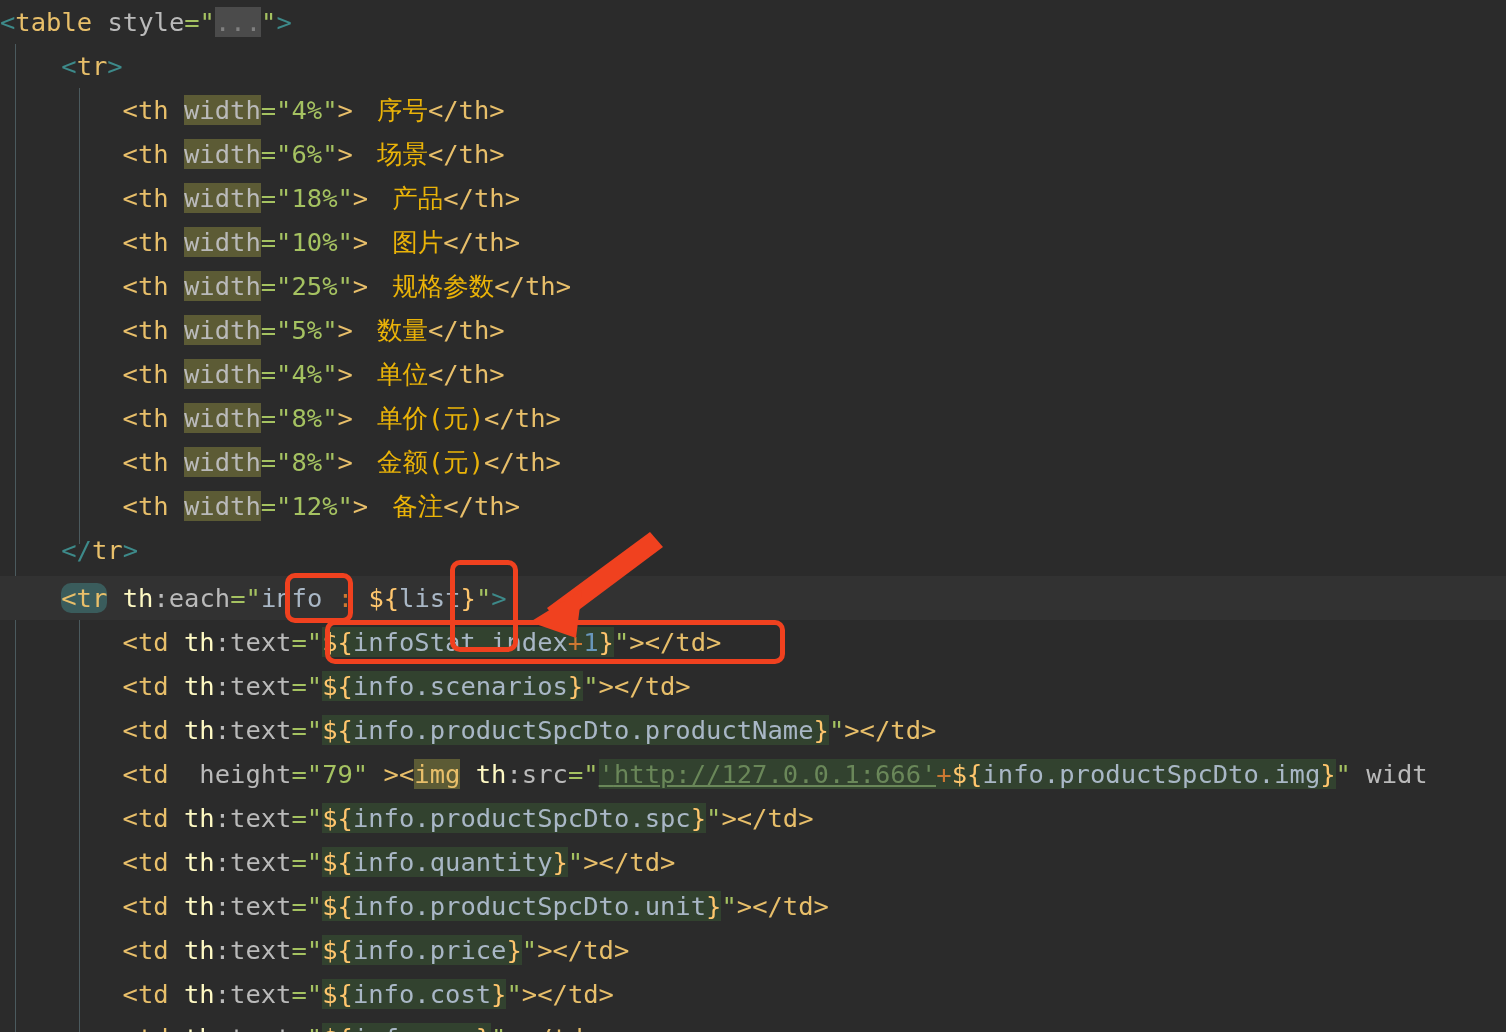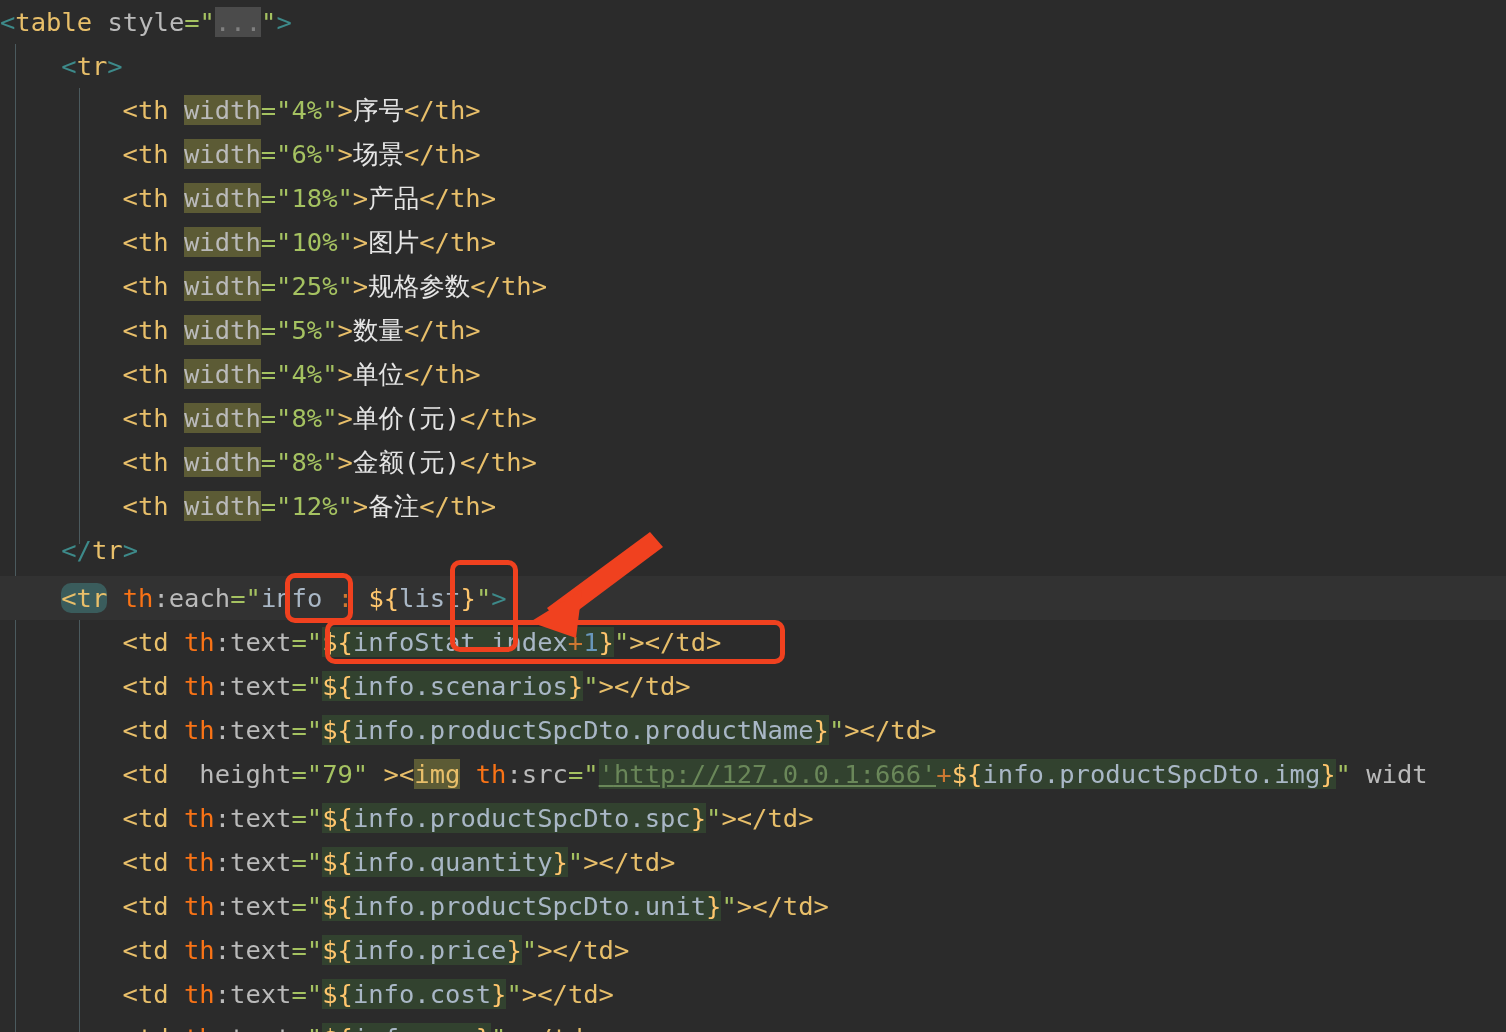--- a/index.html
+++ b/index.html
@@ -26,25 +26,25 @@
 
   .code-line{position:absolute;left:0;width:1506px;height:44px;}
   .txt{position:absolute;left:0;top:0;height:44px;line-height:44px;padding-left:0;}
 
   
   .punct   {color:#A9B7C6;}
   .tag     {color:#E8BF6A;}        
   .tagname {color:#E8BF6A;}
   .brk     {color:#3D8A8A;}        
   .attr    {color:#BABABA;}        
-  .attrns  {color:#f97316;}        
+  .attrns  {color:#fef9c3;}        
   .attrlocal{color:#BABABA;}
   .eq      {color:#A5C261;}
   .str     {color:#A5C261;}        
-  .cn      {color:#e5e5e5;}        
+  .cn      {color:#eab308;margin-left:24px;}        
   .el      {color:#FFC66D;}        
   .ident   {color:#A9B7C6;text-align:center;}
   .num     {color:#6897BB;}
   .op      {color:#CC7832;}
   .colon   {color:#CC7832;}
   .url     {color:#6A8759;text-decoration:underline;}
   .dots    {color:#808080;}
 
   
   .hl-attr  {background:#5C5B35;}        

